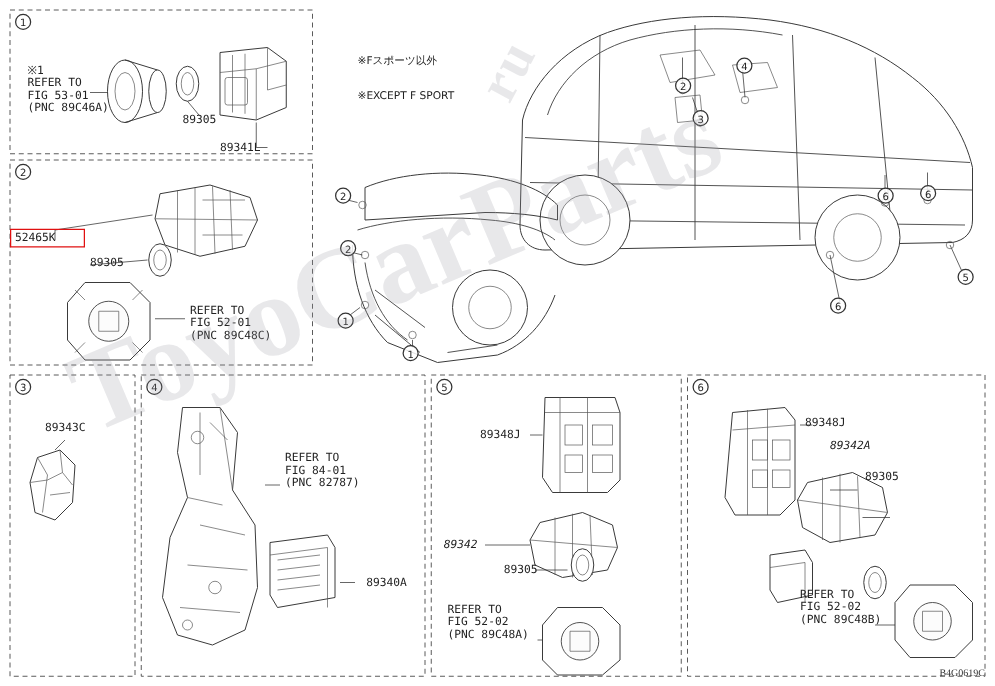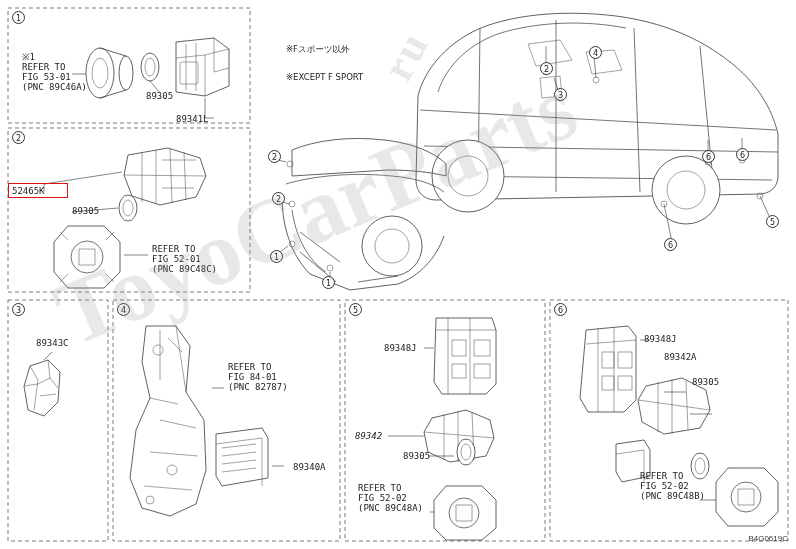--- a/index.html
+++ b/index.html
@@ -79,21 +79,21 @@
     line-height: 13px;
     text-align: center;
     color: #222222;
     background: rgba(255,255,255,0.85);
     z-index: 3;
     box-sizing: border-box;
   }
   .diagcode {
     position: absolute;
     right: 8px; bottom: 6px;
-    font-family: Liberation Sans, sans-serif;
+    font-family: Liberation Serif, serif;
     font-size: 8px;
     color: #333333;
     z-index: 3;
   }
 </style>
 </head>
 <body>
 
 <div id="page">
 
@@ -353,21 +353,21 @@
   <div class="lbl" style="left:293px; top:462px;">89340A</div>
 
   <div class="lbl" style="left:384px; top:343px;">89348J</div>
   <div class="lbl" style="left:355px; top:431px;font-style:italic;">89342</div>
   <div class="lbl" style="left:403px; top:451px;">89305</div>
   <div class="lbl" style="left:358px; top:483px;">REFER TO
 FIG 52-02
 (PNC 89C48A)</div>
 
   <div class="lbl" style="left:644px; top:334px;">89348J</div>
-  <div class="lbl" style="left:664px; top:352px;">89342A</div>
+  <div class="lbl" style="left:664px; top:352px;font-style:italic;">89342A</div>
   <div class="lbl" style="left:692px; top:377px;">89305</div>
   <div class="lbl" style="left:640px; top:471px;">REFER TO
 FIG 52-02
 (PNC 89C48B)</div>
 
   <div class="diagcode">B4G0619C</div>
 
   <div class="watermark">
     <div class="wm-text wm1">ToyoCarParts</div>
     <div class="wm-text wm2">ru</div>

